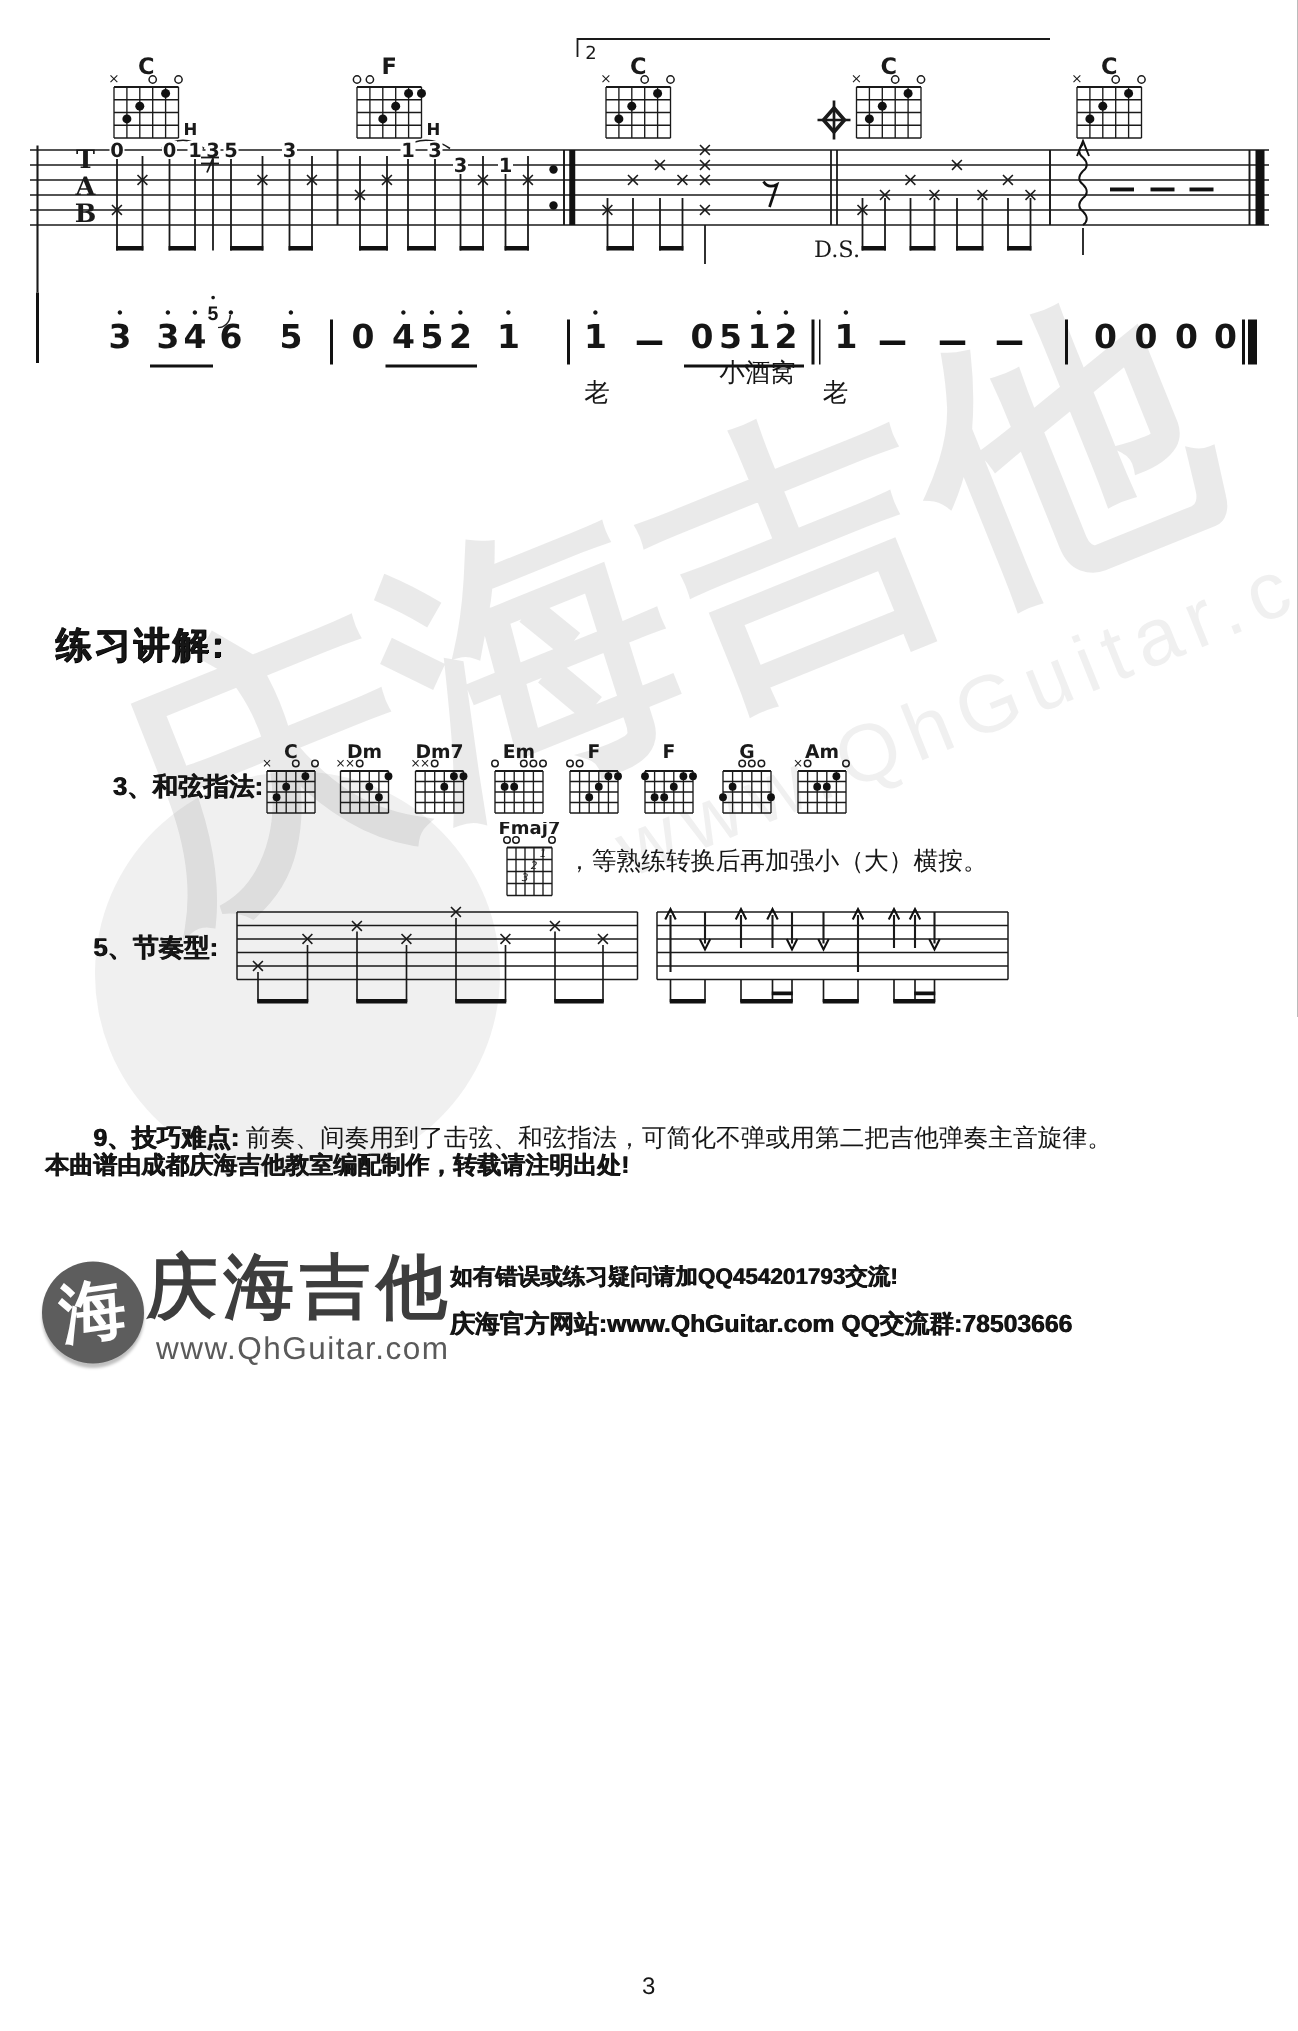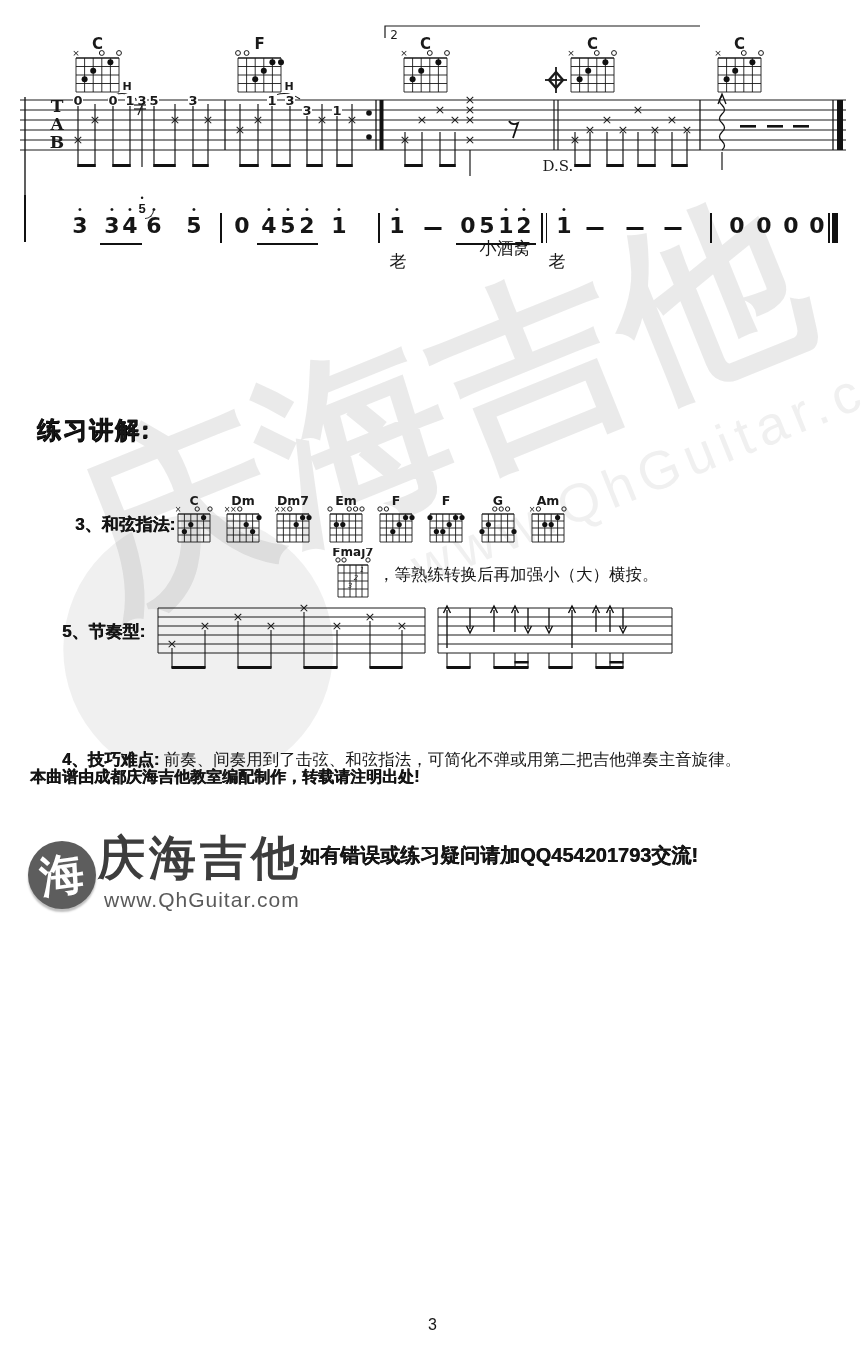--- a/index.html
+++ b/index.html
@@ -47,21 +47,21 @@
   
   .foot-note{position:absolute;left:30px;top:767px;font-size:16px;font-weight:900;z-index:2;
              text-shadow:0.5px 0 #000;}
   .logo-circle{position:absolute;left:28px;top:841px;width:68px;height:68px;border-radius:50%;
                background:#5d5d5d;z-index:2;display:flex;align-items:center;justify-content:center;
                box-shadow:0 3px 2px rgba(0,0,0,0.25);}
   .logo-char{color:#fff;font-size:44px;font-weight:700;transform:rotate(-8deg);line-height:1;}
   .brand{position:absolute;left:98px;top:834px;font-size:47px;font-weight:900;color:#3d3d3d;
          letter-spacing:4px;z-index:2;line-height:1;}
   .brand-sub{position:absolute;left:104px;top:888px;font-size:21px;color:#5a5a5a;letter-spacing:1px;z-index:2;}
-  .contact1{position:absolute;left:300px;top:842px;font-size:20px;font-weight:900;z-index:2;text-shadow:0.5px 0 #000;}
+  .contact1{position:absolute;left:300px;top:842px;font-size:15px;font-weight:900;z-index:2;text-shadow:0.5px 0 #000;}
   .contact2{position:absolute;left:300px;top:872px;font-size:16.5px;font-weight:900;z-index:2;text-shadow:0.5px 0 #000;}
   .pagenum{position:absolute;left:0;top:1316px;width:100%;text-align:center;font-size:16px;z-index:2;}
 </style>
 </head>
 <body>
 
 <div id="page">
 
   <div id="watermark">
     <div class="wm-circle"></div>
@@ -624,26 +624,27 @@
       <rect x="446.5" y="66" width="24" height="3" fill="#111"></rect>
       <rect x="493.5" y="66" width="35" height="3" fill="#111"></rect>
       <rect x="548.5" y="66" width="24" height="3" fill="#111"></rect>
       <rect x="595.5" y="66" width="28" height="3" fill="#111"></rect>
       <rect x="514.5" y="61" width="14" height="2.5" fill="#111"></rect>
       <rect x="609.5" y="61" width="14" height="2.5" fill="#111"></rect>
     </svg>
 
 
   <div class="line" style="left:62px;top:748px">
-    <span class="lbl">4、技巧难点:</span>
+    <span class="lbl">9、技巧难点:</span>
     <span>前奏、间奏用到了击弦、和弦指法，可简化不弹或用第二把吉他弹奏主音旋律。</span>
   </div>
 
   <div class="foot-note">本曲谱由成都庆海吉他教室编配制作，转载请注明出处!</div>
   <div class="logo-circle">
     <span class="logo-char">海</span>
   </div>
   <div class="brand">庆海吉他</div>
   <div class="brand-sub">www.QhGuitar.com</div>
   <div class="contact1">如有错误或练习疑问请加QQ454201793交流!</div>
+  <div class="contact2">庆海官方网站:www.QhGuitar.com  QQ交流群:78503666</div>
 
   <div class="pagenum">3</div>
 </div>
 
 </body></html>

